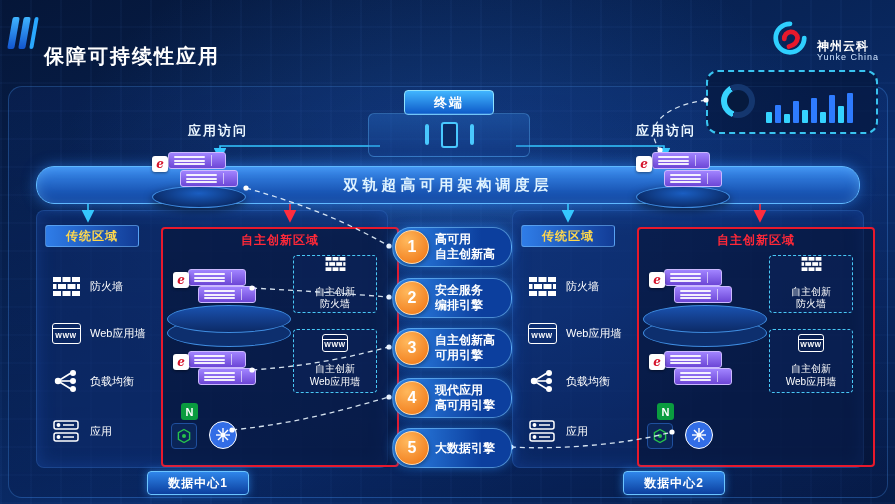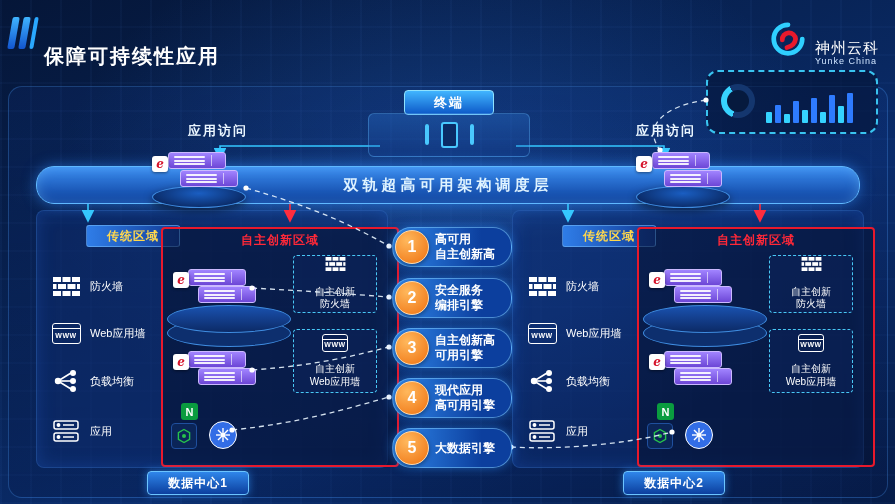--- a/index.html
+++ b/index.html
@@ -21,21 +21,21 @@
     background:radial-gradient(ellipse at 50% 50%, rgba(70,160,255,.25), transparent 70%);}
 
   
   .deco{position:absolute;left:10px;top:17px;height:32px;display:flex;gap:4px;z-index:8;}
   .deco i{display:block;width:7px;height:32px;background:linear-gradient(180deg,#3fb4ff,#1255d0);transform:skewX(-10deg);border-radius:2px;}
   .deco i:nth-child(3){width:4px;background:#2aa8ff;}
   .title1{position:absolute;left:44px;top:15px;font-size:20px;font-weight:bold;color:#35c8ff;letter-spacing:1px;z-index:8;}
   .title2{position:absolute;left:44px;top:43px;font-size:20px;font-weight:bold;color:#ffffff;letter-spacing:2px;z-index:8;}
   .brand{position:absolute;right:16px;top:16px;display:flex;align-items:center;gap:8px;z-index:8;}
   .brand .bt{display:flex;flex-direction:column;line-height:1.1;}
-  .brand .bt .n{font-size:15px;font-weight:normal;color:#fff;letter-spacing:1px;margin-top:24px;}
+  .brand .bt .n{font-size:12px;font-weight:bold;color:#fff;letter-spacing:1px;margin-top:24px;}
   .brand .bt .s{font-size:9px;color:#cfe4ff;letter-spacing:1px;}
 
   
   .monitor{position:absolute;left:706px;top:70px;width:168px;height:60px;z-index:4;
     border:2px dashed #39c4f0;border-radius:12px;background:rgba(4,18,52,.6);}
   .gauge{position:absolute;left:13px;top:12px;width:34px;height:34px;border-radius:50%;
     background:conic-gradient(from 200deg, #37d3ff 0 130deg, #14366e 130deg 360deg);}
   .gauge::after{content:"";position:absolute;left:6px;top:6px;width:22px;height:22px;border-radius:50%;background:#061a3e;}
   .mbars{position:absolute;left:58px;right:10px;top:10px;bottom:9px;display:flex;align-items:flex-end;gap:3px;}
   .mbar{width:6px;border-radius:1px;}
@@ -76,21 +76,21 @@
     font-family:"DejaVu Serif",serif;font-style:italic;font-weight:bold;font-size:12px;
     box-shadow:0 1px 3px rgba(0,0,0,.45);}
 
   
   .dc{position:absolute;top:210px;width:350px;height:256px;z-index:2;border-radius:8px;
     background:rgba(14,44,110,.50);border:1px solid rgba(70,140,240,.30);
     box-shadow:inset 0 0 18px rgba(40,110,230,.25);}
   .dc1{left:36px;} .dc2{left:512px;}
   .zhead{position:absolute;left:8px;top:14px;width:92px;height:20px;border-radius:3px;
     background:linear-gradient(90deg,#2f7de8,#123c96);border:1px solid rgba(130,200,255,.5);
-    display:flex;align-items:center;justify-content:center;font-size:12px;font-weight:bold;color:#ffd84d;letter-spacing:1px;margin-left:41px;}
+    display:flex;align-items:center;justify-content:center;font-size:12px;font-weight:bold;color:#ffd84d;letter-spacing:1px;}
   .row{position:absolute;left:14px;height:36px;display:flex;align-items:center;gap:9px;}
   .row .lbl{font-size:11px;color:#fff;}
   .ico{width:30px;height:26px;display:flex;align-items:center;justify-content:center;flex:0 0 auto;}
   .wwwico{width:27px;height:19px;border:1.5px solid #fff;border-radius:3px;color:#fff;
     display:flex;flex-direction:column;overflow:hidden;}
   .wwwico .tb{height:4px;border-bottom:1px solid #fff;}
   .wwwico .wt{flex:1;display:flex;align-items:center;justify-content:center;font-size:7px;font-weight:bold;letter-spacing:.5px;}
 
   .inno{position:absolute;left:124px;top:16px;width:222px;height:236px;border:2px solid #e8192c;border-radius:4px;
     background:rgba(6,16,48,.55);padding-left:12px;}

